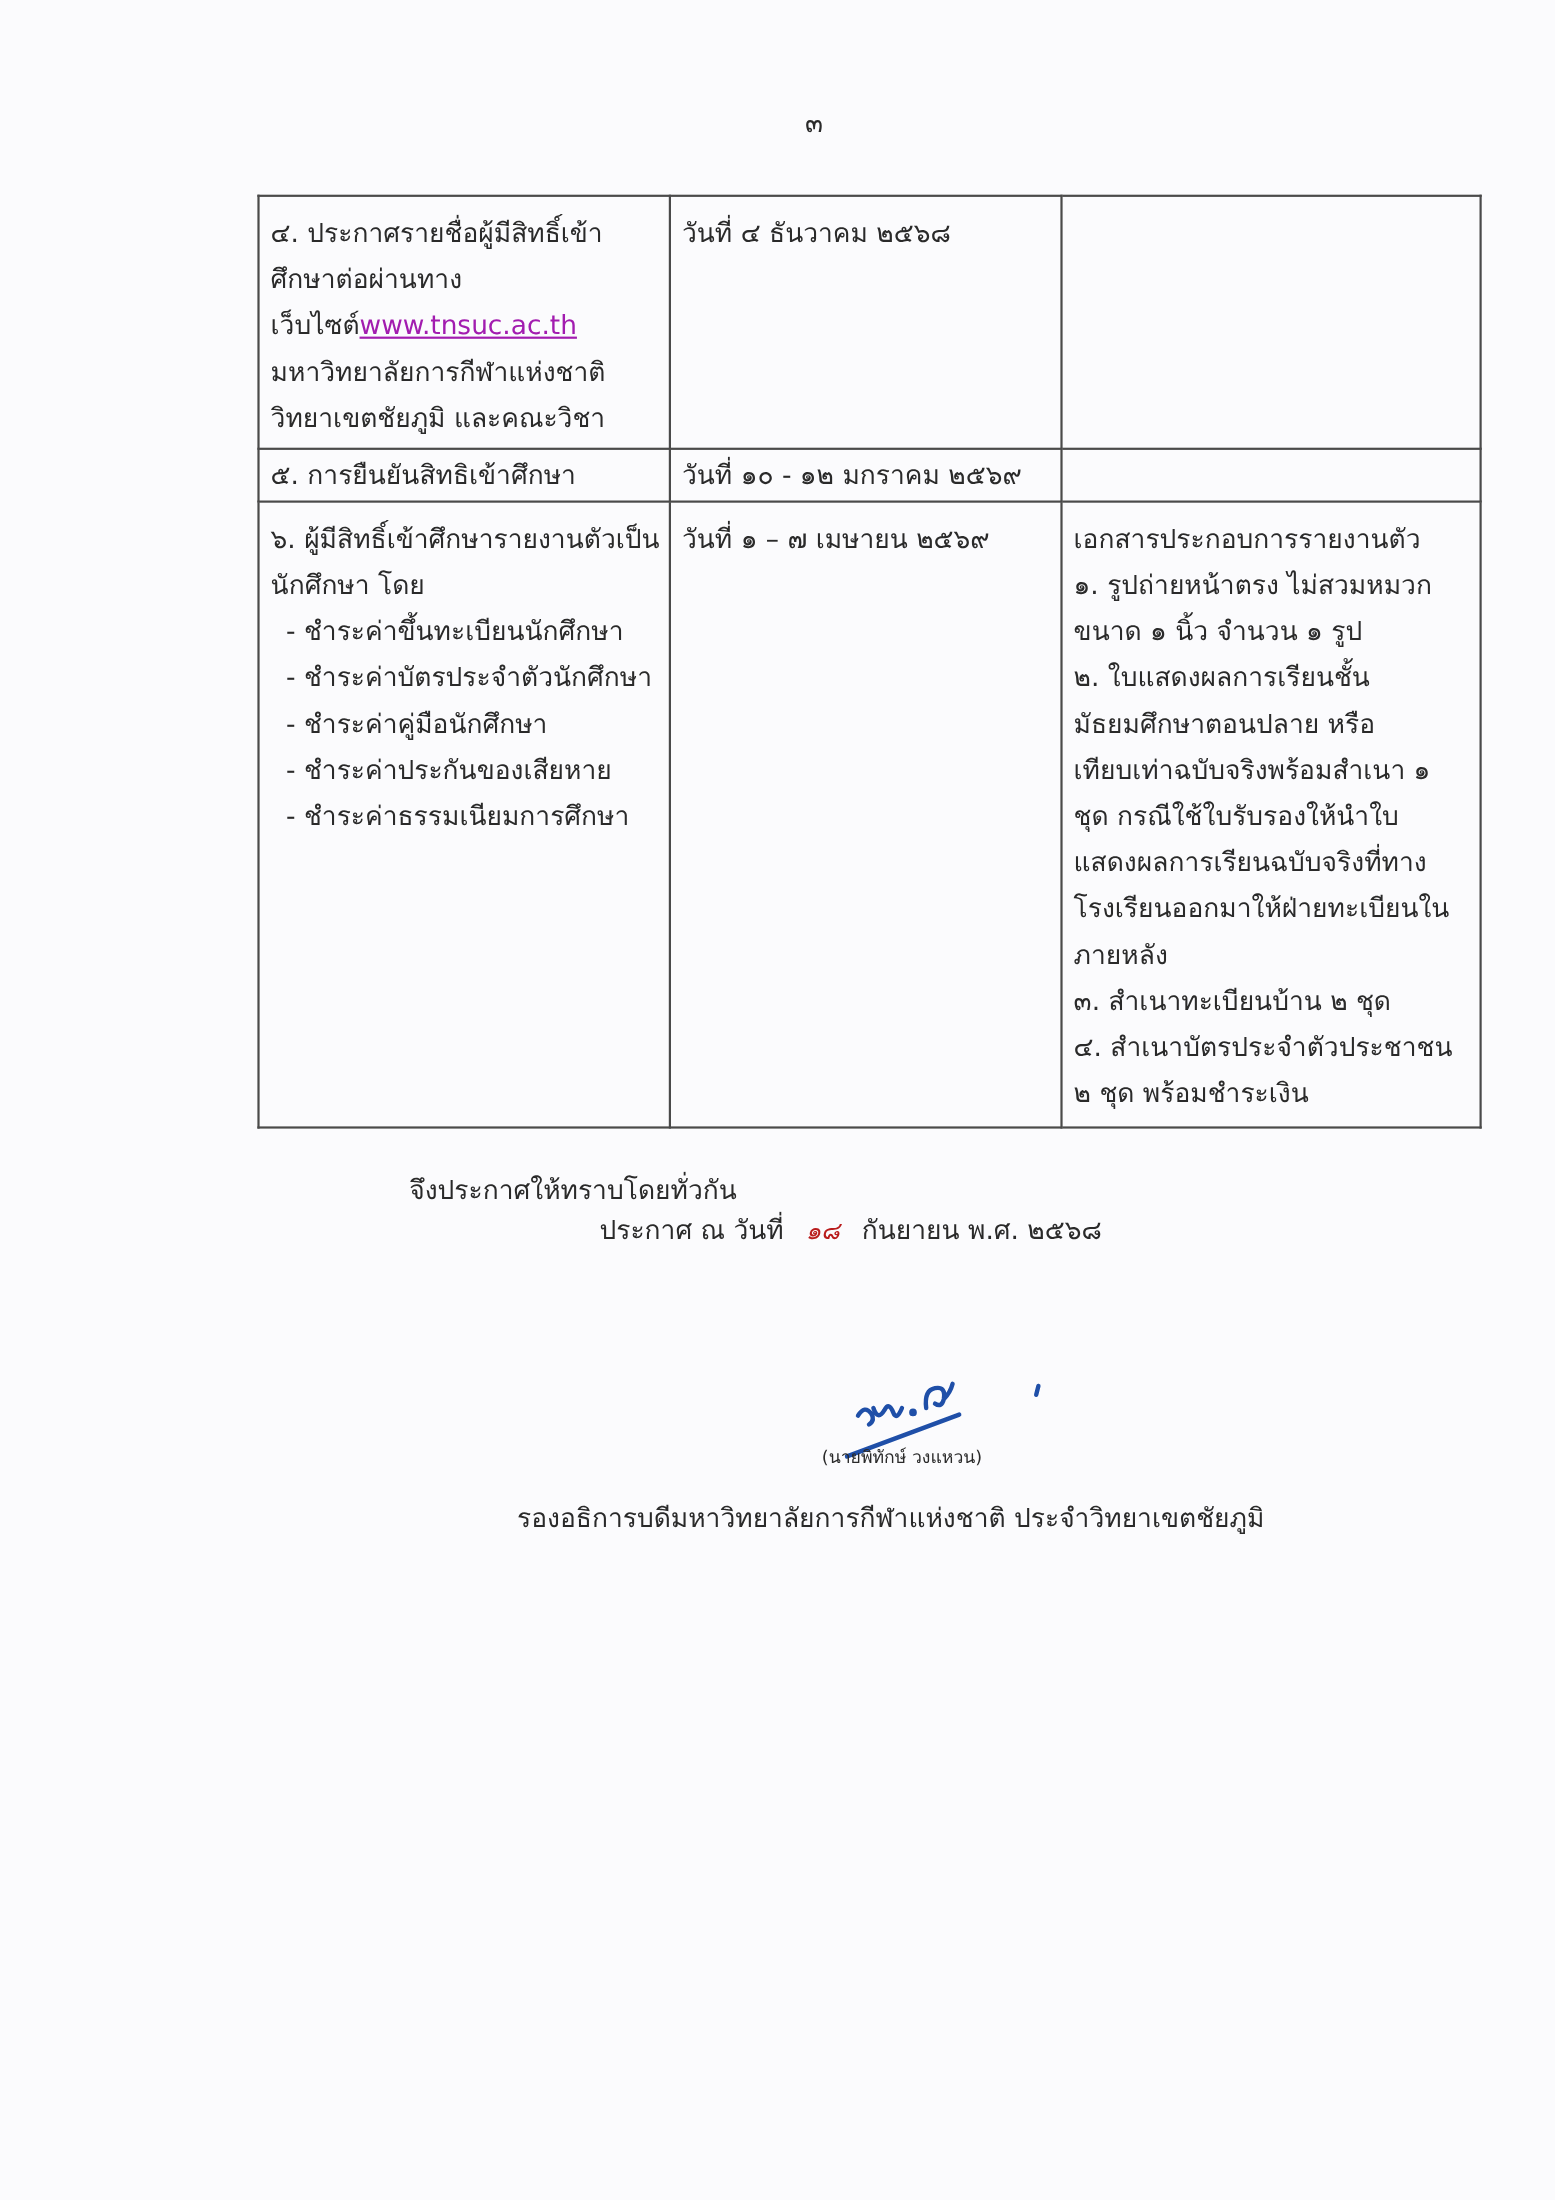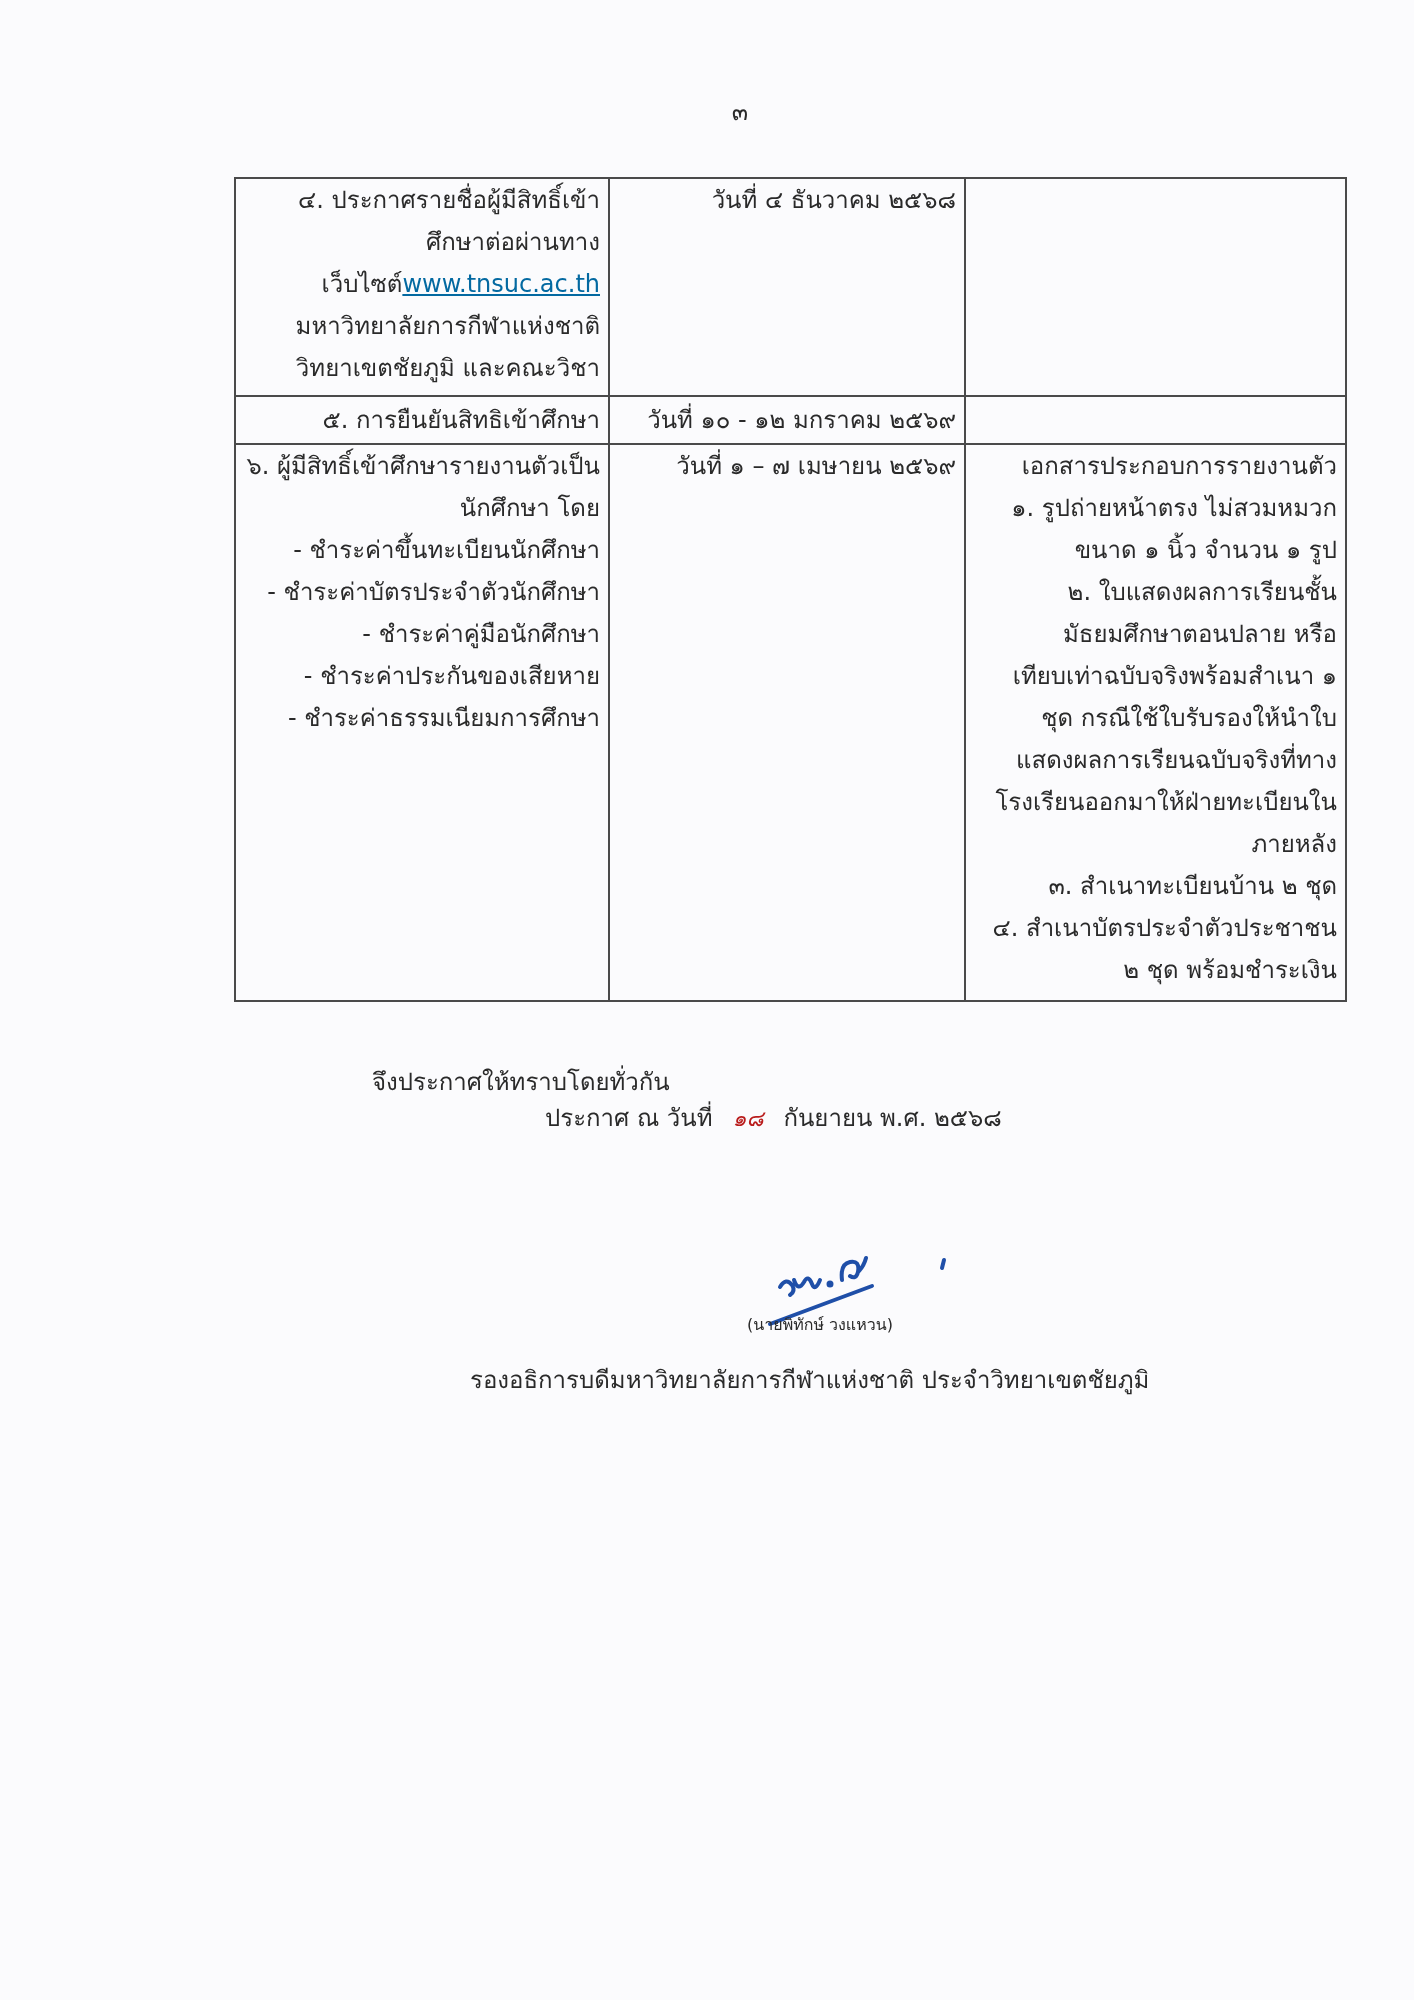--- a/index.html
+++ b/index.html
@@ -17,34 +17,33 @@
   }
   table.schedule {
     position: absolute; left: 234px; top: 177px;
     width: 1111px;
     border-collapse: collapse;
     table-layout: fixed;
   }
   table.schedule td {
     border: 2px solid #4a4a4a;
     vertical-align: top;
-    padding: 0 8px 6px 10px;
+    padding: 12px 8px 6px 10px;
     font-size: 24px;
     line-height: 42px;
-    text-align: right;
   }
   col.c1 { width: 374px; }
   col.c2 { width: 356px; }
   col.c3 { width: 381px; }
   tr.r4 td { height: 203px; }
   tr.r5 td { height: 32px; padding-top: 2px; padding-bottom: 2px; }
   tr.r6 td { height: 549px; }
   .line { display: block; white-space: nowrap; }
   .indent { padding-left: 14px; }
-  .link { color: #0369a1; text-decoration: underline; }
+  .link { color: #a21caf; text-decoration: underline; }
   .closing {
     position: absolute; left: 372px; top: 1036px;
     font-size: 24px; white-space: nowrap; margin-top: 26px;
   }
   .announce-date {
     position: absolute; left: 545px; top: 1098px;
     font-size: 24px; white-space: nowrap;
   }
   .handwritten {
     color: #b91c1c; font-style: italic; display: inline-block;

